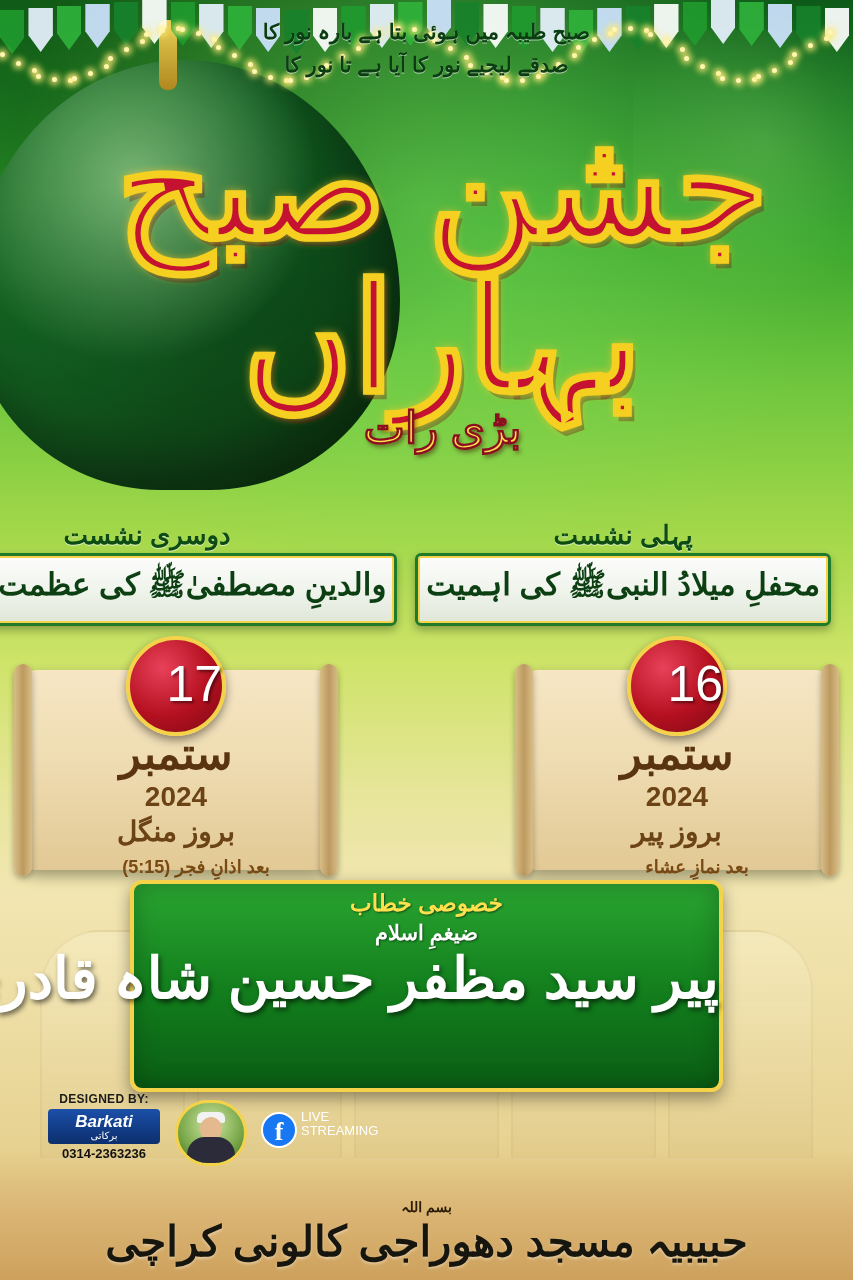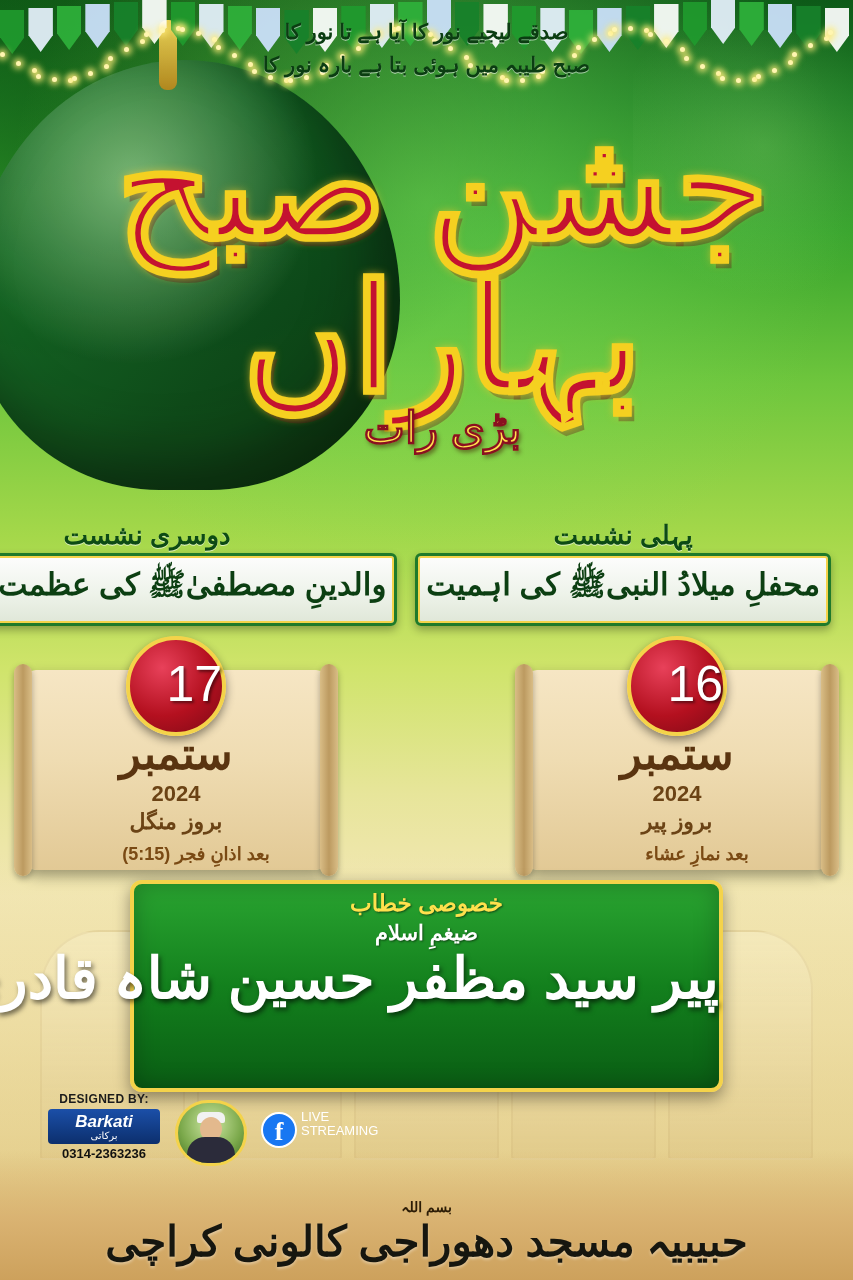--- a/index.html
+++ b/index.html
@@ -278,21 +278,21 @@
     text-align: center;
     color: #4a2c0c;
   }
   .scroll-month {
     font-size: 44px;
     font-weight: bold;
     color: #5a3410;
     white-space: nowrap;
   }
   .scroll-year {
-    font-size: 22px;
+    font-size: 28px;
     font-weight: bold;
     color: #6b4315;
     margin-top: 2px;
   }
   .scroll-time {
     font-size: 18px;
     font-weight: bold;
     color: #7a4a14;
     margin-top: 8px;
     margin-left: 40px;
@@ -643,22 +643,22 @@
         <div class="dot" style="left: 772px; top: 55.8961px;"></div>
         <div class="dot" style="left: 788px; top: 48.2893px;"></div>
         <div class="dot" style="left: 792px; top: 39.7699px;"></div>
         <div class="dot" style="left: 808px; top: 31.2758px;"></div>
         <div class="dot" style="left: 824px; top: 23.7422px;"></div>
         <div class="dot" style="left: 828px; top: 17.9983px;"></div>
       </div>
   </div>
 
   <div class="couplet">
+    <div>صبح طیبہ میں ہوئی بتا ہے بارہ نور کا</div>
     <div>صدقے لیجیے نور کا آیا ہے تا نور کا</div>
-    <div>صبح طیبہ میں ہوئی بتا ہے بارہ نور کا</div>
   </div>
 
   <div class="title-wrap">
     <div class="title-main">جشن صبح بہاراں</div>
     <div class="title-sub">بڑی رات</div>
   </div>
 
   <div class="sessions">
     <div class="session">
       <div class="session-label">پہلی نشست</div>

